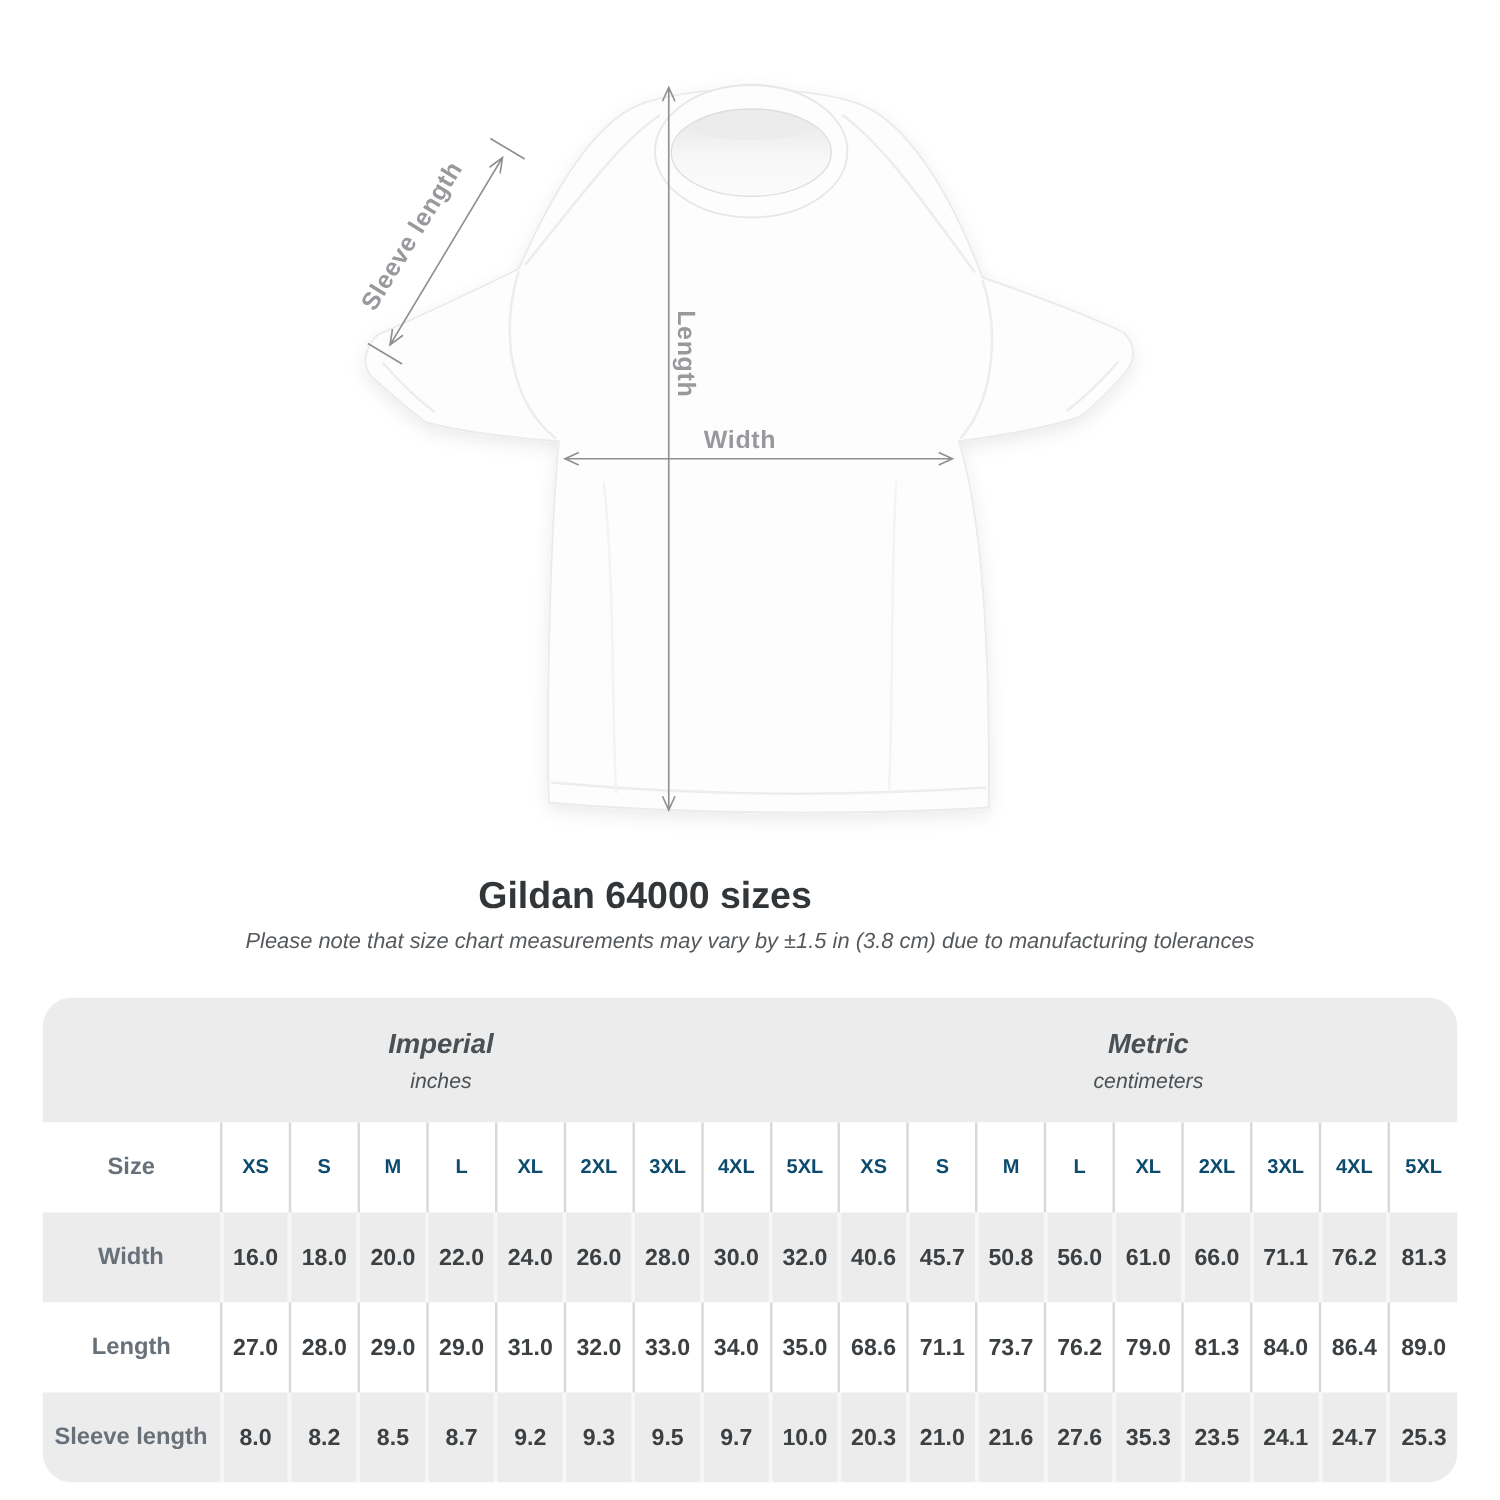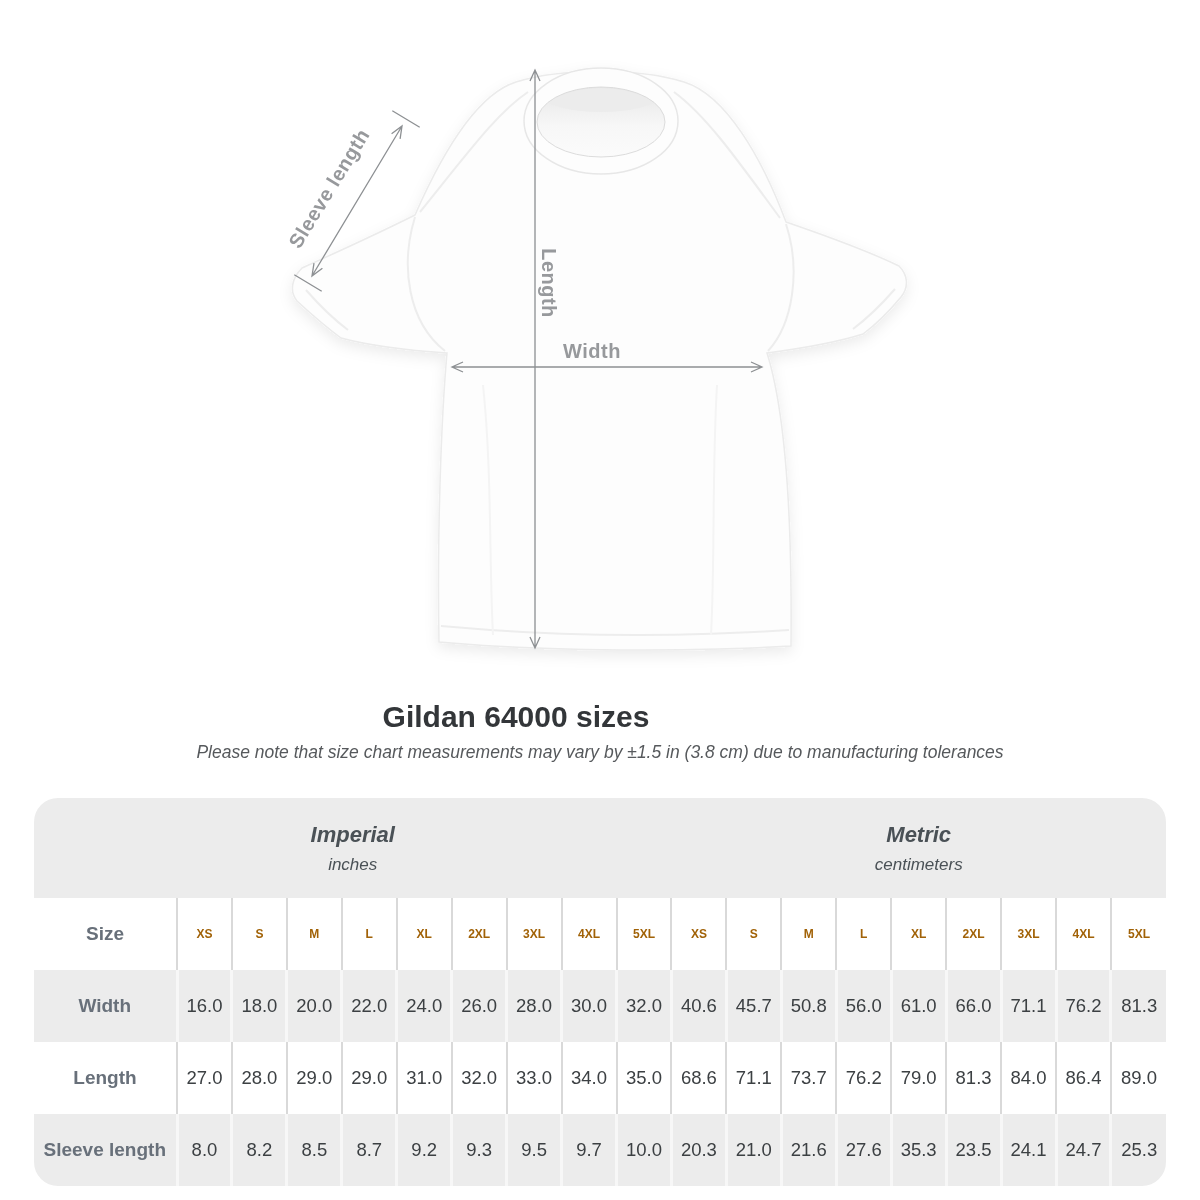--- a/index.html
+++ b/index.html
@@ -27,22 +27,22 @@
   table{width:100%;border-collapse:collapse;table-layout:fixed;}
   col.c-label{width:143px;}
   .band{background:#ececec;height:98px;text-align:center;vertical-align:middle;}
   .band-name{font-size:22px;font-weight:bold;font-style:italic;color:#4a5156;}
   .band-unit{font-size:17px;font-style:italic;font-weight:normal;color:#4a5156;margin-top:7px;}
   tr.r-white > *{background:#ffffff;height:70px;}
   tr.r-gray  > *{background:#ececec;height:70px;}
   tr.r-white > *:not(:first-child){border-left:2px solid #d9d9d9;}
   tr.r-gray  > *:not(:first-child){border-left:3px solid #f7f7f7;}
   th.rowlabel{font-size:19px;font-weight:bold;color:#68707a;text-align:center;}
-  td.colhead{font-size:12px;font-weight:bold;color:#a16207;text-align:center;}
-  td.val{font-size:18.5px;font-weight:normal;color:#3c4043;text-align:center;}
+  td.colhead{font-size:16px;font-weight:bold;color:#0c4a6e;text-align:center;}
+  td.val{font-size:18.5px;font-weight:bold;color:#3c4043;text-align:center;}
 </style>
 </head>
 <body>
 
 <div class="shirt-wrap">
   <svg viewBox="0 0 720 640" width="720" height="640">
     <defs>
       <filter id="softshadow" x="-10%" y="-10%" width="120%" height="125%">
         <feDropShadow dx="0" dy="5" stdDeviation="7" flood-color="#000000" flood-opacity="0.08"></feDropShadow>
       </filter>

